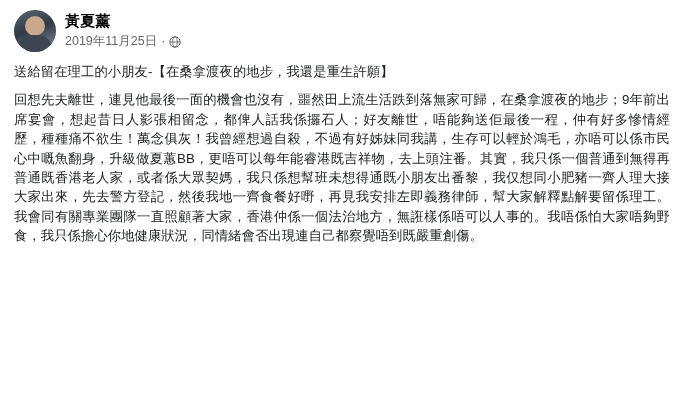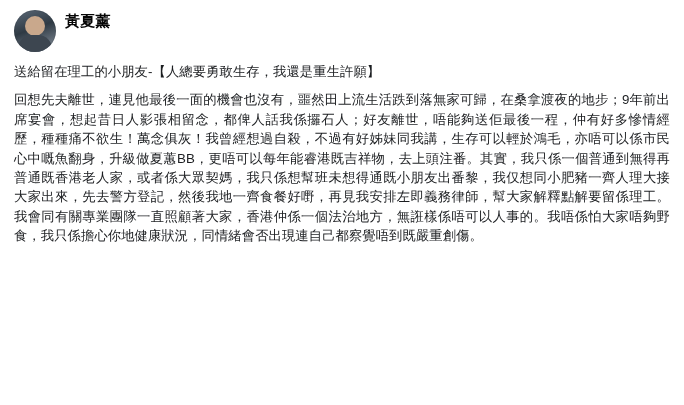--- a/index.html
+++ b/index.html
@@ -109,21 +109,32 @@
 </style>
 </head>
 <body>
 
 <div class="post">
 
   <div class="post-header">
     <div class="avatar"></div>
     <div class="header-text">
       <div class="author">黃夏薰</div>
+      <div class="meta">
+        <span class="date">2019年11月25日</span>
+        <span class="dot">·</span>
+        <span class="globe-icon">
+          <svg viewBox="0 0 12 12" width="12" height="12" aria-hidden="true">
+            <circle cx="6" cy="6" r="5.2" fill="none" stroke="#65676b" stroke-width="1"></circle>
+            <ellipse cx="6" cy="6" rx="2.3" ry="5.2" fill="none" stroke="#65676b" stroke-width="0.9"></ellipse>
+            <line x1="0.9" y1="6" x2="11.1" y2="6" stroke="#65676b" stroke-width="0.9"></line>
+          </svg>
+        </span>
+      </div>
     </div>
   </div>
 
   <div class="post-body">
-    <p class="lead">送給留在理工的小朋友-【人總要勇敢生存，我還是重生許願】</p>
+    <p class="lead">送給留在理工的小朋友-【在桑拿渡夜的地步，我還是重生許願】</p>
     <p>回想先夫離世，連見他最後一面的機會也沒有，噩然田上流生活跌到落無家可歸，在桑拿渡夜的地步；9年前出席宴會，想起昔日人影張相留念，都俾人話我係攞石人；好友離世，唔能夠送佢最後一程，仲有好多慘情經歷，種種痛不欲生！萬念俱灰！我曾經想過自殺，不過有好姊妹同我講，生存可以輕於鴻毛，亦唔可以係市民心中嘅魚翻身，升級做夏蕙BB，更唔可以每年能睿港既吉祥物，去上頭注番。其實，我只係一個普通到無得再普通既香港老人家，或者係大眾契媽，我只係想幫班未想得通既小朋友出番黎，我仅想同小肥豬一齊人理大接大家出來，先去警方登記，然後我地一齊食餐好嘢，再見我安排左即義務律師，幫大家解釋點解要留係理工。我會同有關專業團隊一直照顧著大家，香港仲係一個法治地方，無誑樣係唔可以人事的。我唔係怕大家唔夠野食，我只係擔心你地健康狀況，同情緒會否出現連自己都察覺唔到既嚴重創傷。</p>
   </div>
 
 </div>
 
 </body></html>

